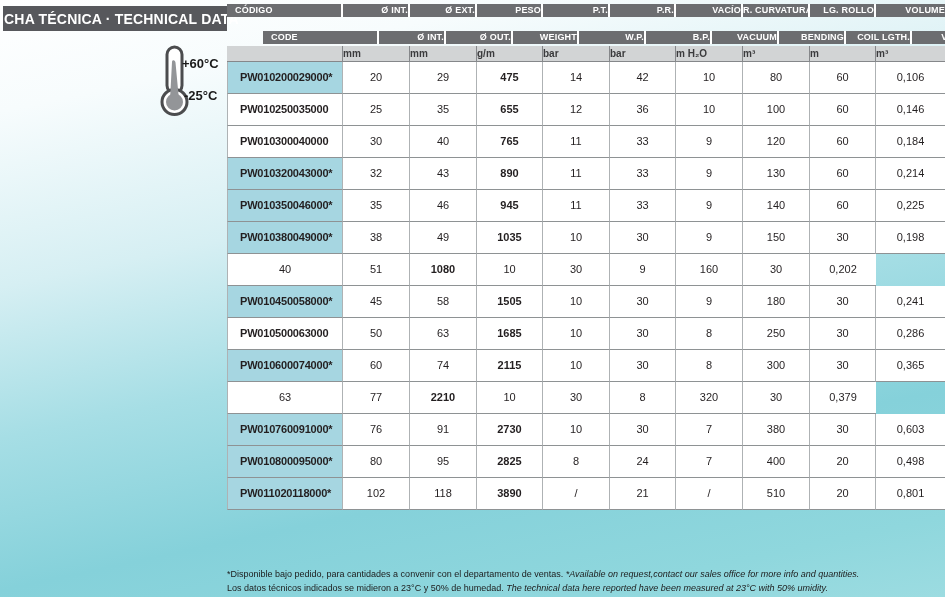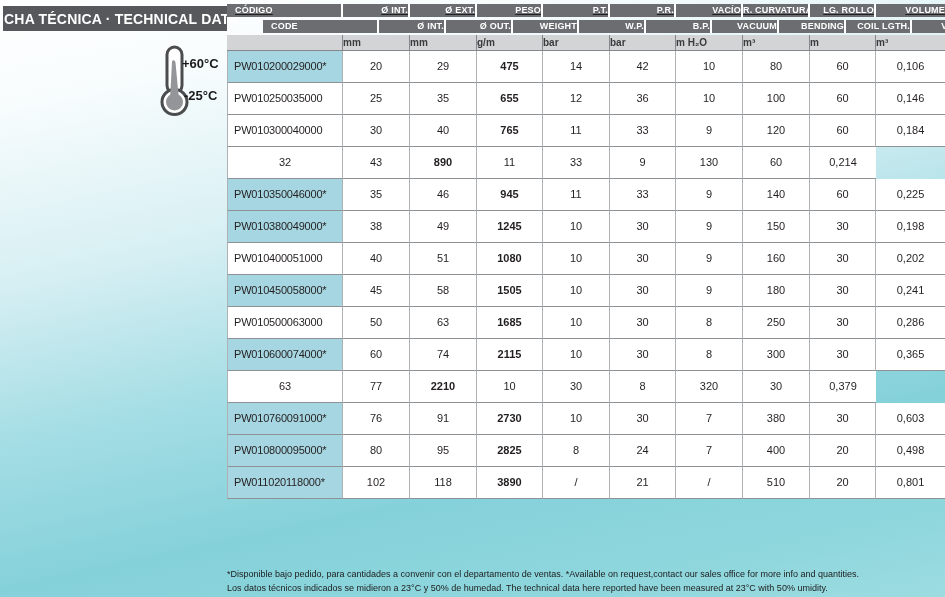--- a/index.html
+++ b/index.html
@@ -29,21 +29,21 @@
   .grid10{display:grid;grid-template-columns:116px 67px 67px 66px 67px 66px 67px 67px 66px 69px;}
   .hcell{
     background:#6c6d70;color:#ffffff;
     font-size:9px;font-weight:bold;letter-spacing:.2px;
     height:13px;line-height:13px;text-align:right;
     border-right:2px solid #ffffff;box-sizing:border-box;
     white-space:nowrap;overflow:hidden;
   }
   .hcell.left{text-align:left;padding-left:8px;}
   .hcell:last-child{border-right:none;}
-  .r1{margin-bottom:3px;text-decoration:underline;}
+  .r1{margin-bottom:14px;}
   .r2{margin-bottom:2px;margin-left:36px;}
   .ucell{
     background:#d2d4d5;color:#3a3a3c;
     font-size:10px;font-weight:bold;
     height:16px;line-height:16px;
     border-right:1px solid #85878a;border-bottom:1px solid #85878a;
     box-sizing:border-box;white-space:nowrap;
   }
   .ucell:last-child{border-right:none;}
   #tbody{margin-top:0;}
@@ -51,26 +51,26 @@
   .cell{
     background:#ffffff;
     box-sizing:border-box;
     border-right:1px solid #aeb2b4;
     border-bottom:1px solid #8e9294;
     font-size:11px;line-height:31px;text-align:center;
     white-space:nowrap;overflow:hidden;
   }
   .trow .cell:first-child{border-left:1px solid #aeb2b4;}
   .trow .cell:last-child{border-right:none;}
-  .cell.code{font-weight:normal;text-align:left;padding-left:6px;letter-spacing:-.2px;}
+  .cell.code{font-weight:bold;text-align:left;padding-left:12px;letter-spacing:-.2px;}
   .cell.code.hl{background:#a6d6e1;}
   .cell.bold{font-weight:bold;}
   
   .footer{position:absolute;left:227px;top:568px;font-size:9px;line-height:13.5px;color:#1c1c1c;white-space:nowrap;}
-  .footer .en{}
+  .footer .en{font-style:italic;}
 </style>
 </head>
 <body>
 
 <div class="page">
 
   <div class="title-box">FICHA TÉCNICA · TECHNICAL DATA</div>
 
   <div class="thermo">
     <svg width="58" height="74" viewBox="0 0 58 74">
@@ -155,20 +155,21 @@
           <div class="cell val">40</div>
           <div class="cell val bold">765</div>
           <div class="cell val">11</div>
           <div class="cell val">33</div>
           <div class="cell val">9</div>
           <div class="cell val">120</div>
           <div class="cell val">60</div>
           <div class="cell val">0,184</div>
         </div>
         <div class="trow">
+          <div class="cell code hl">PW010320043000*</div>
           <div class="cell val">32</div>
           <div class="cell val">43</div>
           <div class="cell val bold">890</div>
           <div class="cell val">11</div>
           <div class="cell val">33</div>
           <div class="cell val">9</div>
           <div class="cell val">130</div>
           <div class="cell val">60</div>
           <div class="cell val">0,214</div>
         </div>
@@ -181,30 +182,29 @@
           <div class="cell val">33</div>
           <div class="cell val">9</div>
           <div class="cell val">140</div>
           <div class="cell val">60</div>
           <div class="cell val">0,225</div>
         </div>
         <div class="trow">
           <div class="cell code hl">PW010380049000*</div>
           <div class="cell val">38</div>
           <div class="cell val">49</div>
-          <div class="cell val bold">1245</div>
+          <div class="cell val bold">1035</div>
           <div class="cell val">10</div>
           <div class="cell val">30</div>
           <div class="cell val">9</div>
           <div class="cell val">150</div>
           <div class="cell val">30</div>
           <div class="cell val">0,198</div>
         </div>
         <div class="trow">
-          <div class="cell code">PW010400051000</div>
           <div class="cell val">40</div>
           <div class="cell val">51</div>
           <div class="cell val bold">1080</div>
           <div class="cell val">10</div>
           <div class="cell val">30</div>
           <div class="cell val">9</div>
           <div class="cell val">160</div>
           <div class="cell val">30</div>
           <div class="cell val">0,202</div>
         </div>

